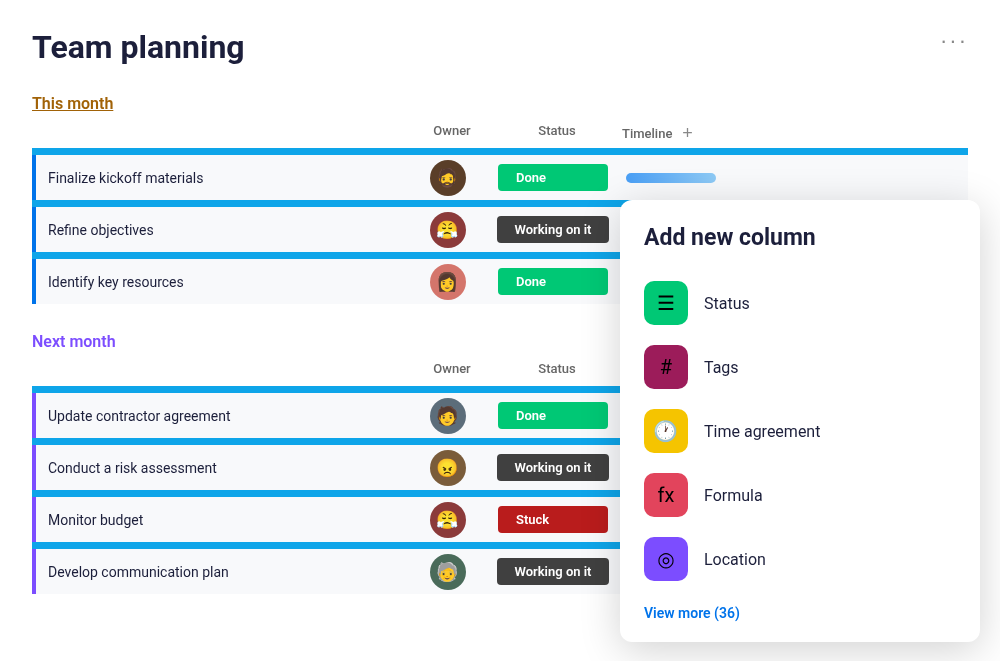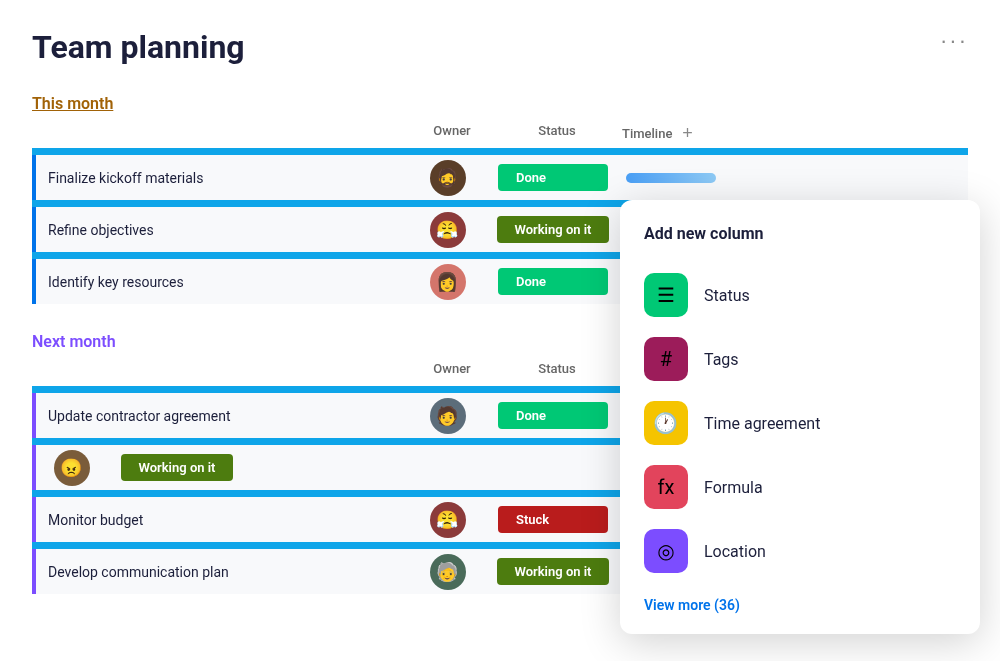--- a/index.html
+++ b/index.html
@@ -138,21 +138,21 @@
       padding: 6px 18px;
       border-radius: 4px;
       color: #fff;
       font-size: 13px;
       font-weight: 600;
       min-width: 110px;
       text-align: left;
     }
 
     .status-done { background: #00c875; }
-    .status-working { background: #4d7c0f; }
+    .status-working { background: #404040; }
     .status-stuck { background: #b91c1c; }
 
     .task-timeline {
       flex: 0 0 120px;
       display: flex;
       align-items: center;
       padding-left: 8px;
     }
 
     .timeline-bar {
@@ -169,21 +169,21 @@
       right: 20px;
       width: 360px;
       background: #fff;
       border-radius: 12px;
       box-shadow: 0 8px 40px rgba(0,0,0,0.18);
       padding: 24px 24px 20px 24px;
       z-index: 100;
     }
 
     .dropdown-title {
-      font-size: 16px;
+      font-size: 23px;
       font-weight: 700;
       color: #1c1f3b;
       margin-bottom: 20px;
     }
 
     .dropdown-item {
       display: flex;
       align-items: center;
       gap: 16px;
       padding: 10px 0;
@@ -306,20 +306,21 @@
           </div>
         </div>
         <div class="task-status">
           <div class="status-badge status-done">Done</div>
         </div>
         <div class="task-timeline">
           
         </div>
       </div>
         <div class="task-row purple-border">
+        <div class="task-name">Conduct a risk assessment</div>
         <div class="task-owner">
           <div class="avatar avatar-5">
             <span class="face">😠</span>
           </div>
         </div>
         <div class="task-status">
           <div class="status-badge status-working">Working on it</div>
         </div>
         <div class="task-timeline">
           

